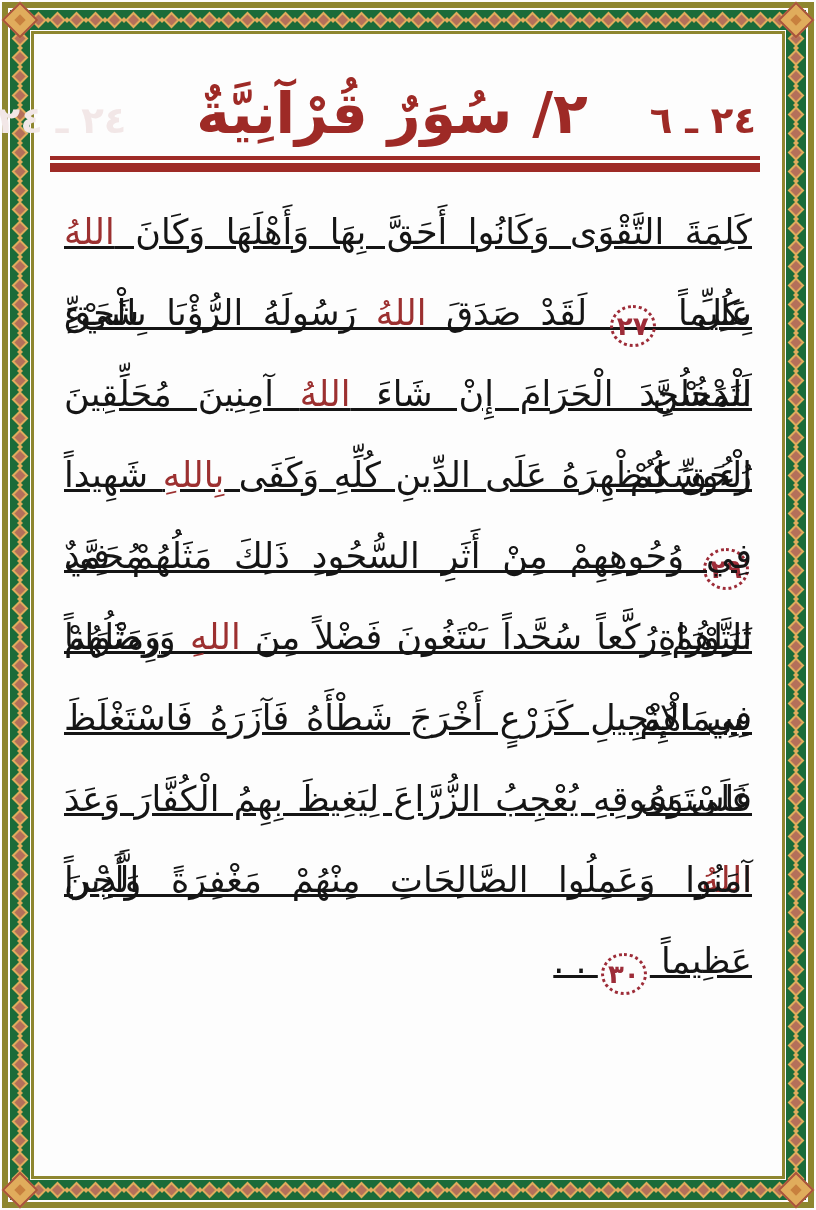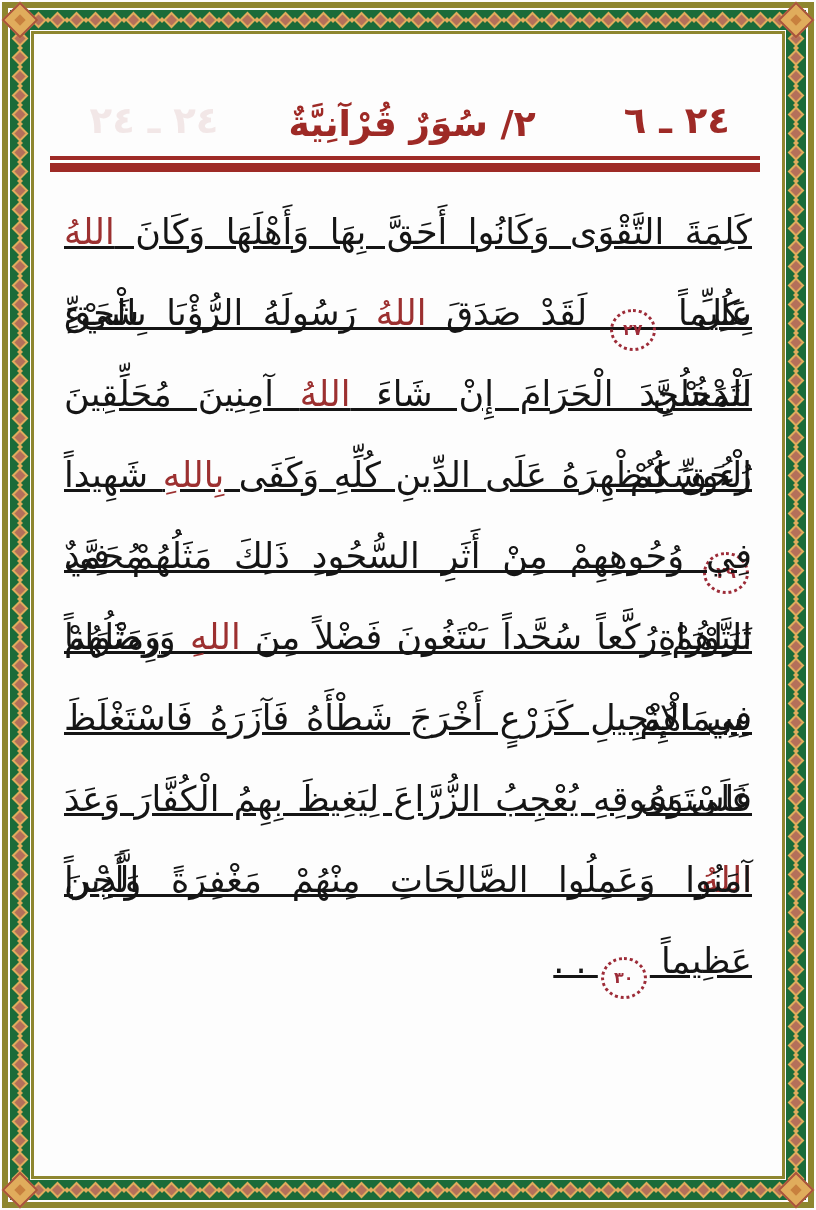--- a/index.html
+++ b/index.html
@@ -60,21 +60,21 @@
     direction:rtl;
   }
   .header .cell{flex:1;}
   .pageref-right{
     text-align:center;color:var(--maroon);
     font-size:37px;font-weight:bold;
     padding-left:62px;white-space:nowrap;
   }
   .page-title{
     text-align:center;color:var(--maroon);
-    font-size:36px;font-weight:bold;white-space:nowrap;
+    font-size:57px;font-weight:bold;white-space:nowrap;
     line-height:1.0;
     margin-left:40px;
   }
   .pageref-left{
     text-align:right;color:var(--faint-pink);
     font-size:37px;font-weight:bold;
     padding-right:30px;white-space:nowrap;
   }
   .rule{margin:14px 22px 0 16px;}
   .rule-thin{height:4px;background:var(--maroon);}
@@ -98,21 +98,21 @@
   }
   .qline.last{text-align-last:right;}
   .allah{color:var(--allah-red);}
   .vmark{
     display:inline-flex;align-items:center;justify-content:center;
     width:46px;height:42px;
     border:3px dotted var(--marker-red);
     border-radius:50%;
     box-sizing:border-box;
     color:var(--marker-red);
-    font-size:16px;font-weight:bold;
+    font-size:26px;font-weight:bold;
     line-height:1;
     vertical-align:-10px;
     margin:0 3px;
   }
 </style>
 </head>
 <body>
 
 <div class="page">
 

